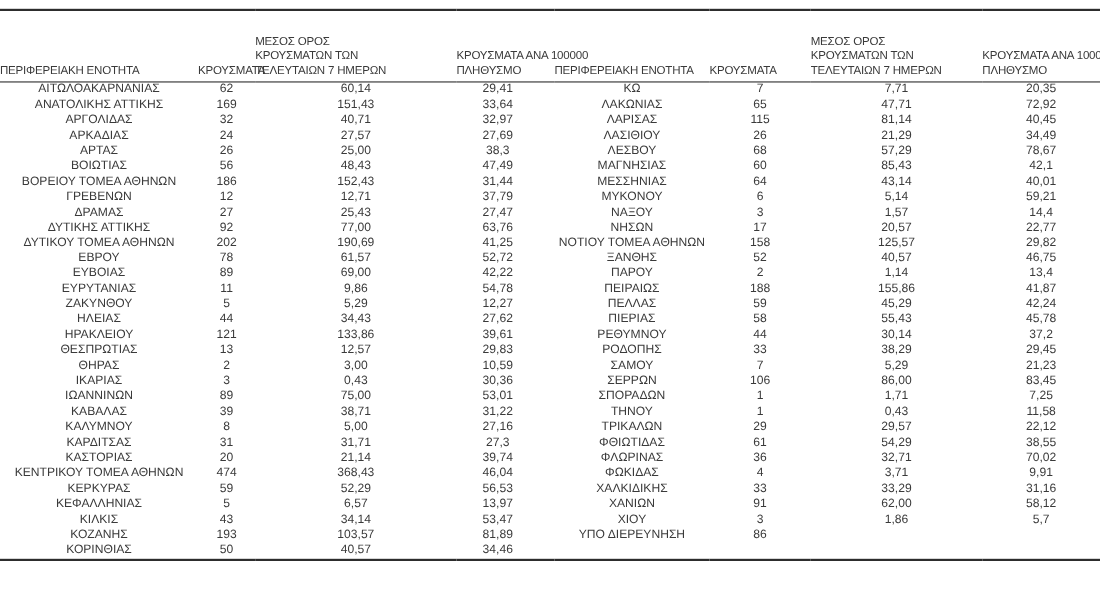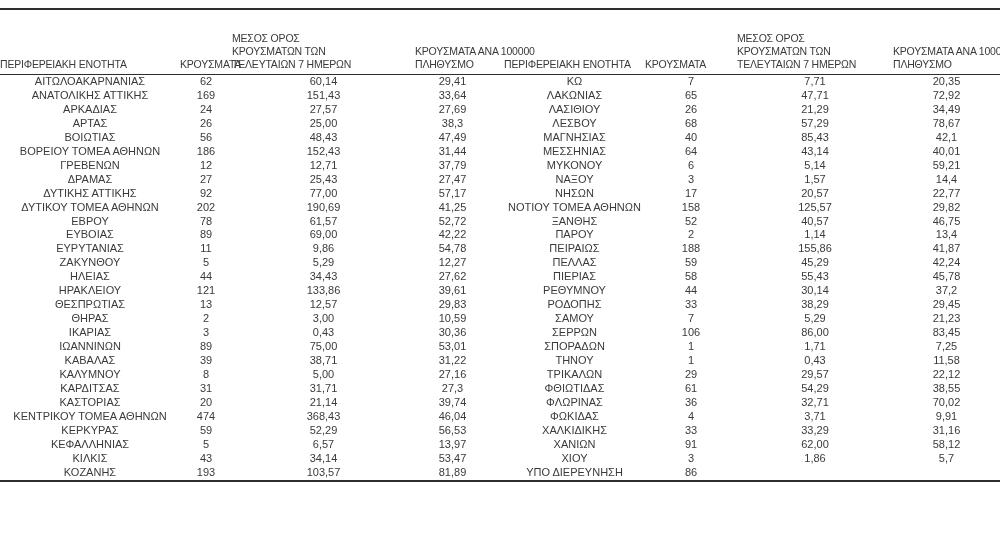--- a/index.html
+++ b/index.html
@@ -101,20 +101,31 @@
           <td>169</td>
           <td>151,43</td>
           <td>33,64</td>
           <td></td>
           <td>ΛΑΚΩΝΙΑΣ</td>
           <td>65</td>
           <td>47,71</td>
           <td>72,92</td>
         </tr>
         <tr>
+          <td>ΑΡΓΟΛΙΔΑΣ</td>
+          <td>32</td>
+          <td>40,71</td>
+          <td>32,97</td>
+          <td></td>
+          <td>ΛΑΡΙΣΑΣ</td>
+          <td>115</td>
+          <td>81,14</td>
+          <td>40,45</td>
+        </tr>
+        <tr>
           <td>ΑΡΚΑΔΙΑΣ</td>
           <td>24</td>
           <td>27,57</td>
           <td>27,69</td>
           <td></td>
           <td>ΛΑΣΙΘΙΟΥ</td>
           <td>26</td>
           <td>21,29</td>
           <td>34,49</td>
         </tr>
@@ -129,21 +140,21 @@
           <td>57,29</td>
           <td>78,67</td>
         </tr>
         <tr>
           <td>ΒΟΙΩΤΙΑΣ</td>
           <td>56</td>
           <td>48,43</td>
           <td>47,49</td>
           <td></td>
           <td>ΜΑΓΝΗΣΙΑΣ</td>
-          <td>40</td>
+          <td>60</td>
           <td>85,43</td>
           <td>42,1</td>
         </tr>
         <tr>
           <td>ΒΟΡΕΙΟΥ ΤΟΜΕΑ ΑΘΗΝΩΝ</td>
           <td>186</td>
           <td>152,43</td>
           <td>31,44</td>
           <td></td>
           <td>ΜΕΣΣΗΝΙΑΣ</td>
@@ -170,21 +181,21 @@
           <td></td>
           <td>ΝΑΞΟΥ</td>
           <td>3</td>
           <td>1,57</td>
           <td>14,4</td>
         </tr>
         <tr>
           <td>ΔΥΤΙΚΗΣ ΑΤΤΙΚΗΣ</td>
           <td>92</td>
           <td>77,00</td>
-          <td>57,17</td>
+          <td>63,76</td>
           <td></td>
           <td>ΝΗΣΩΝ</td>
           <td>17</td>
           <td>20,57</td>
           <td>22,77</td>
         </tr>
         <tr>
           <td>ΔΥΤΙΚΟΥ ΤΟΜΕΑ ΑΘΗΝΩΝ</td>
           <td>202</td>
           <td>190,69</td>
@@ -394,18 +405,29 @@
           <td>5,7</td>
         </tr>
         <tr>
           <td>ΚΟΖΑΝΗΣ</td>
           <td>193</td>
           <td>103,57</td>
           <td>81,89</td>
           <td></td>
           <td>ΥΠΟ ΔΙΕΡΕΥΝΗΣΗ</td>
           <td>86</td>
+          <td></td>
+          <td></td>
+        </tr>
+        <tr>
+          <td>ΚΟΡΙΝΘΙΑΣ</td>
+          <td>50</td>
+          <td>40,57</td>
+          <td>34,46</td>
+          <td></td>
+          <td></td>
+          <td></td>
           <td></td>
           <td></td>
         </tr>
       </tbody>
   </table>
 </div>
 
 </body></html>

